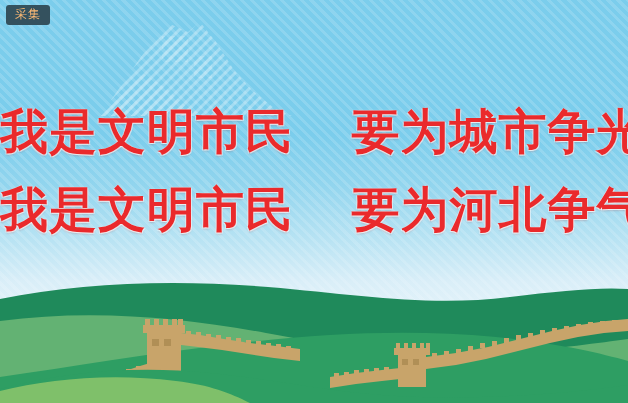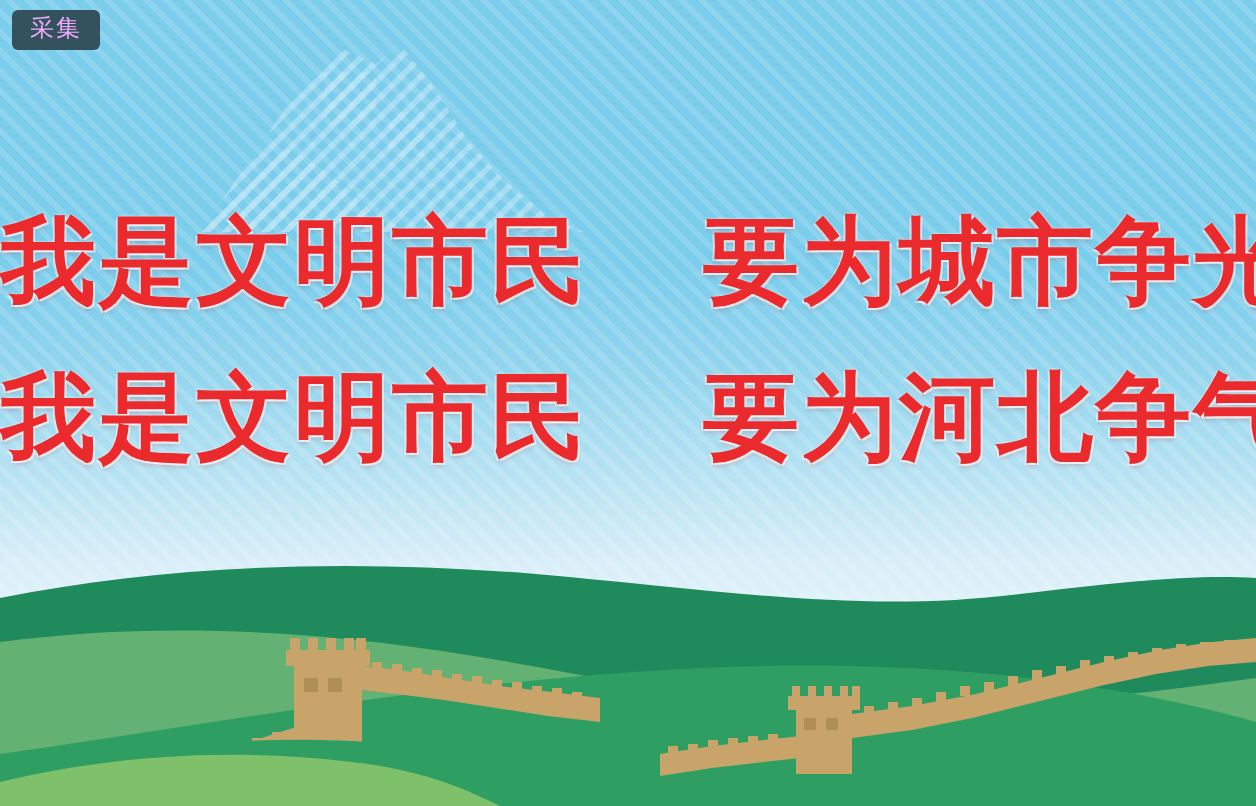--- a/index.html
+++ b/index.html
@@ -66,21 +66,21 @@
     height: 130px;
   }
 
   
   .capture-btn {
     position: absolute;
     left: 6px; top: 5px;
     min-width: 30px;
     padding: 2px 7px 3px 7px;
     background: #34515e;
-    color: #f0abfc;
+    color: #fdba74;
     font-size: 12px;
     line-height: 15px;
     border-radius: 3px;
     text-align: center;
     letter-spacing: 1px;
     cursor: pointer;
     user-select: none;
   }
 
   

